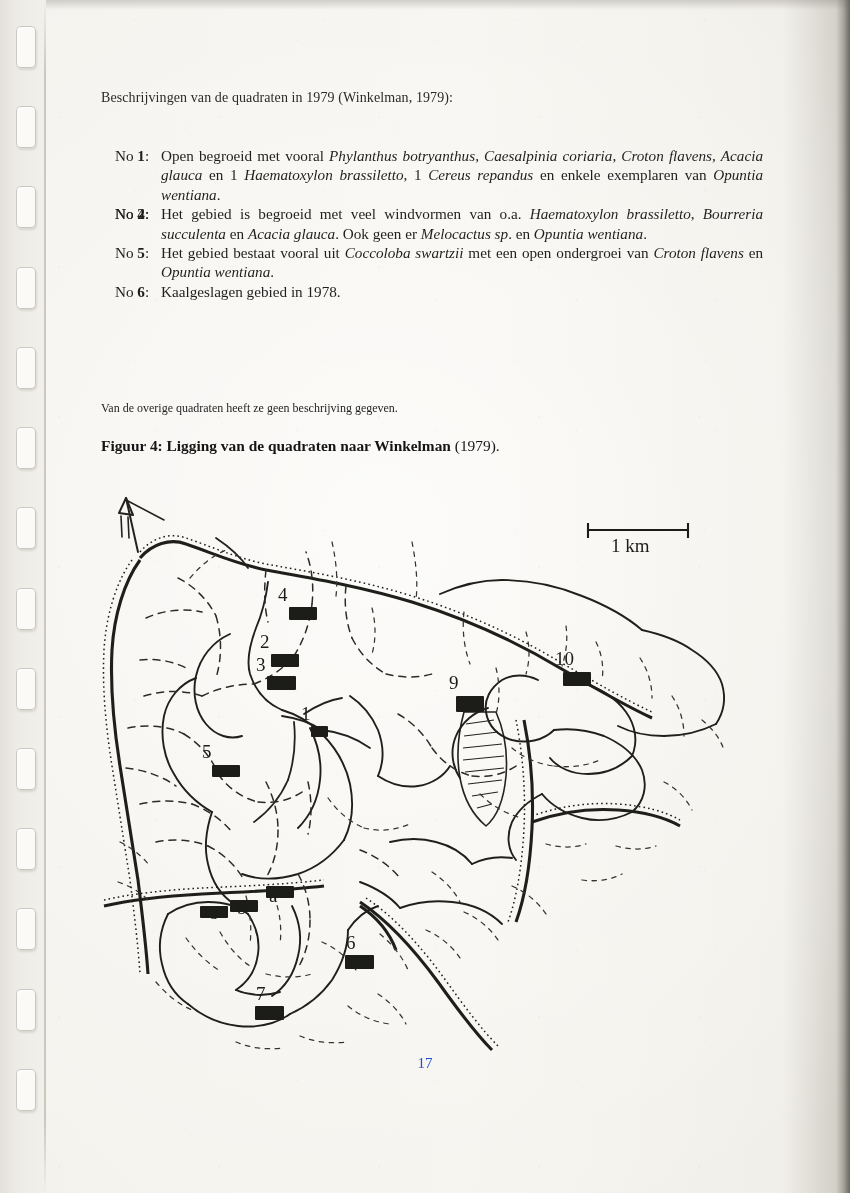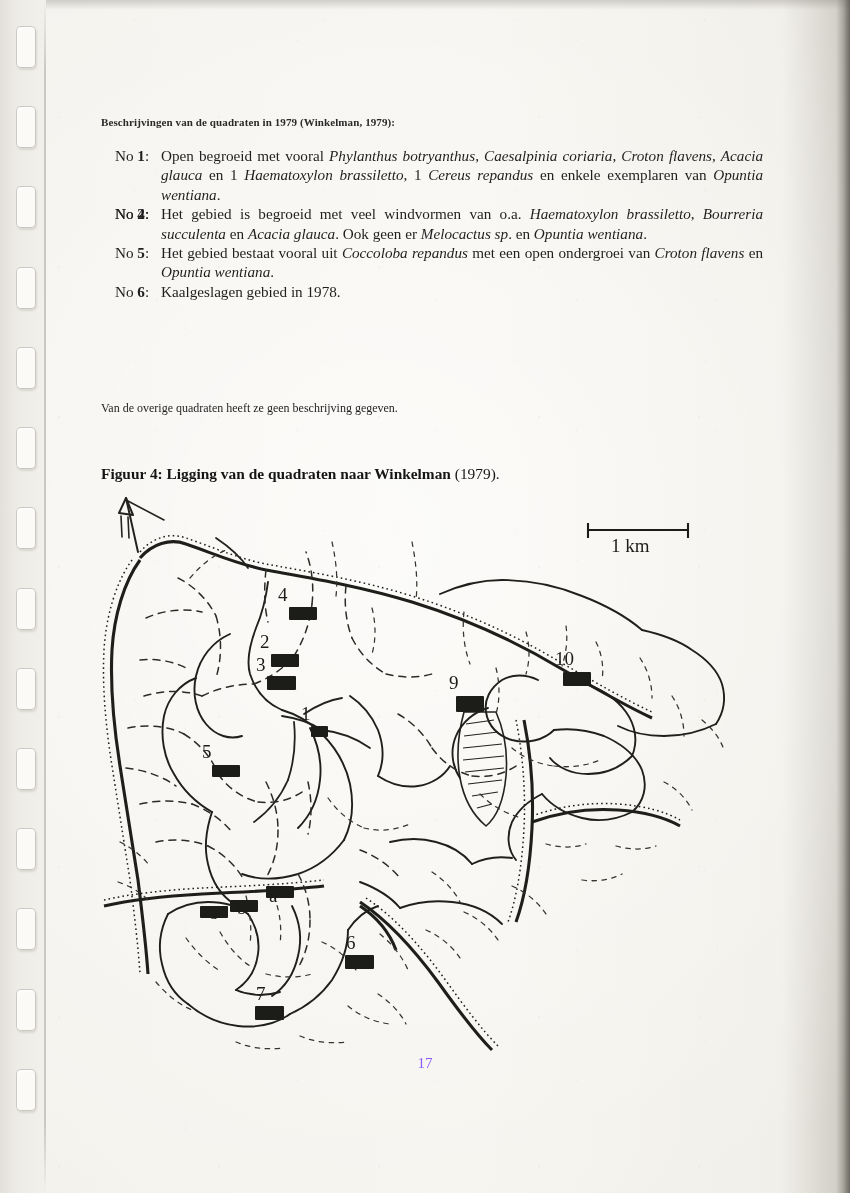--- a/index.html
+++ b/index.html
@@ -58,22 +58,22 @@
   #top-edge{
     position:absolute;left:0;right:0;top:0;height:10px;
     background:linear-gradient(180deg,rgba(120,117,108,.30),rgba(120,117,108,0));
   }
 
   
   #content{
     position:absolute;left:0;top:0;width:850px;height:1193px;
   }
   #intro{
-    position:absolute;left:101px;top:116px;width:660px;
-    font-size:11px;color:#2a2a2a;letter-spacing:.1px;font-weight:bold;
+    position:absolute;left:101px;top:90px;width:660px;
+    font-size:14px;color:#2a2a2a;letter-spacing:.1px;
   }
   #list{
     position:absolute;left:101px;top:146px;width:662px;
   }
   .entry{
     position:relative;
     padding-left:46px;
     font-size:15.2px;line-height:19.4px;color:#1f1f1f;
     text-align:justify;
     margin-bottom:0px;
@@ -83,26 +83,26 @@
     position:absolute;left:0;top:0;white-space:nowrap;
   }
   .entry .tag b{font-weight:700;}
   .entry i{font-style:italic;}
   #closing{
     position:absolute;left:101px;top:401px;width:660px;
     font-size:12px;color:#1f1f1f;
   }
   #figcap{
     position:absolute;left:101px;top:437px;width:660px;
-    font-size:15.4px;color:#151515;margin-top:28px;
+    font-size:15.4px;color:#151515;
   }
   #figcap .bold{font-weight:700;}
   #pageno{
     position:absolute;left:0;top:1055px;width:850px;
-    text-align:center;font-size:15px;color:#8b5cf6;
+    text-align:center;font-size:15px;color:#1d4ed8;
   }
   
   #map{
     position:absolute;left:60px;top:482px;width:740px;height:580px;
   }
   #map svg{display:block;width:740px;height:580px;}
   .ink{stroke:#22231f;fill:none;stroke-linecap:round;stroke-linejoin:round;}
   .trail{stroke:#2b2c27;fill:none;stroke-width:1.5;stroke-linecap:round;
          stroke-dasharray:7 6;}
   .trail-fine{stroke:#34352f;fill:none;stroke-width:1.25;stroke-linecap:round;
@@ -146,21 +146,21 @@
   <div id="right-edge"></div>
 
   <div id="content">
 
     <div id="intro">Beschrijvingen van de quadraten in 1979 (Winkelman, 1979):</div>
 
     <div id="list">
         <div class="entry"><span class="tag">No <b>1</b>:</span><span><span>Open begroeid met vooral </span><i>Phylanthus botryanthus</i><span>, </span><i>Caesalpinia coriaria</i><span>, </span><i>Croton flavens</i><span>, </span><i>Acacia glauca</i><span> en 1  </span><i>Haematoxylon brassiletto</i><span>, 1 </span><i>Cereus repandus</i><span> en enkele exemplaren van </span><i>Opuntia wentiana</i><span>.</span></span></div>
         <div class="entry"><span class="tag">No <b>2</b>:</span></div>
         <div class="entry"><span class="tag">No <b>4</b>:</span><span><span>Het gebied is begroeid met veel windvormen van o.a. </span><i>Haematoxylon brassiletto</i><span>, </span><i>Bourreria succulenta</i><span> en </span><i>Acacia glauca</i><span>. Ook geen er </span><i>Melocactus sp</i><span>. en </span><i>Opuntia wentiana</i><span>.</span></span></div>
-        <div class="entry"><span class="tag">No <b>5</b>:</span><span><span>Het gebied bestaat vooral uit </span><i>Coccoloba repandus</i><span> met een open ondergroei van </span><i>Croton flavens</i><span> en </span><i>Opuntia wentiana</i><span>.</span></span></div>
+        <div class="entry"><span class="tag">No <b>5</b>:</span><span><span>Het gebied bestaat vooral uit </span><i>Coccoloba swartzii</i><span> met een open ondergroei van </span><i>Croton flavens</i><span> en </span><i>Opuntia wentiana</i><span>.</span></span></div>
         <div class="entry"><span class="tag">No <b>6</b>:</span><span><span>Kaalgeslagen gebied in 1978.</span></span></div>
       </div>
 
     <div id="closing">Van de overige quadraten heeft ze geen beschrijving gegeven.</div>
 
     <div id="figcap">
       <span class="bold">Figuur 4: Ligging van de quadraten naar Winkelman</span><span> (1979).</span>
     </div>
 
     <div id="pageno">17</div>

